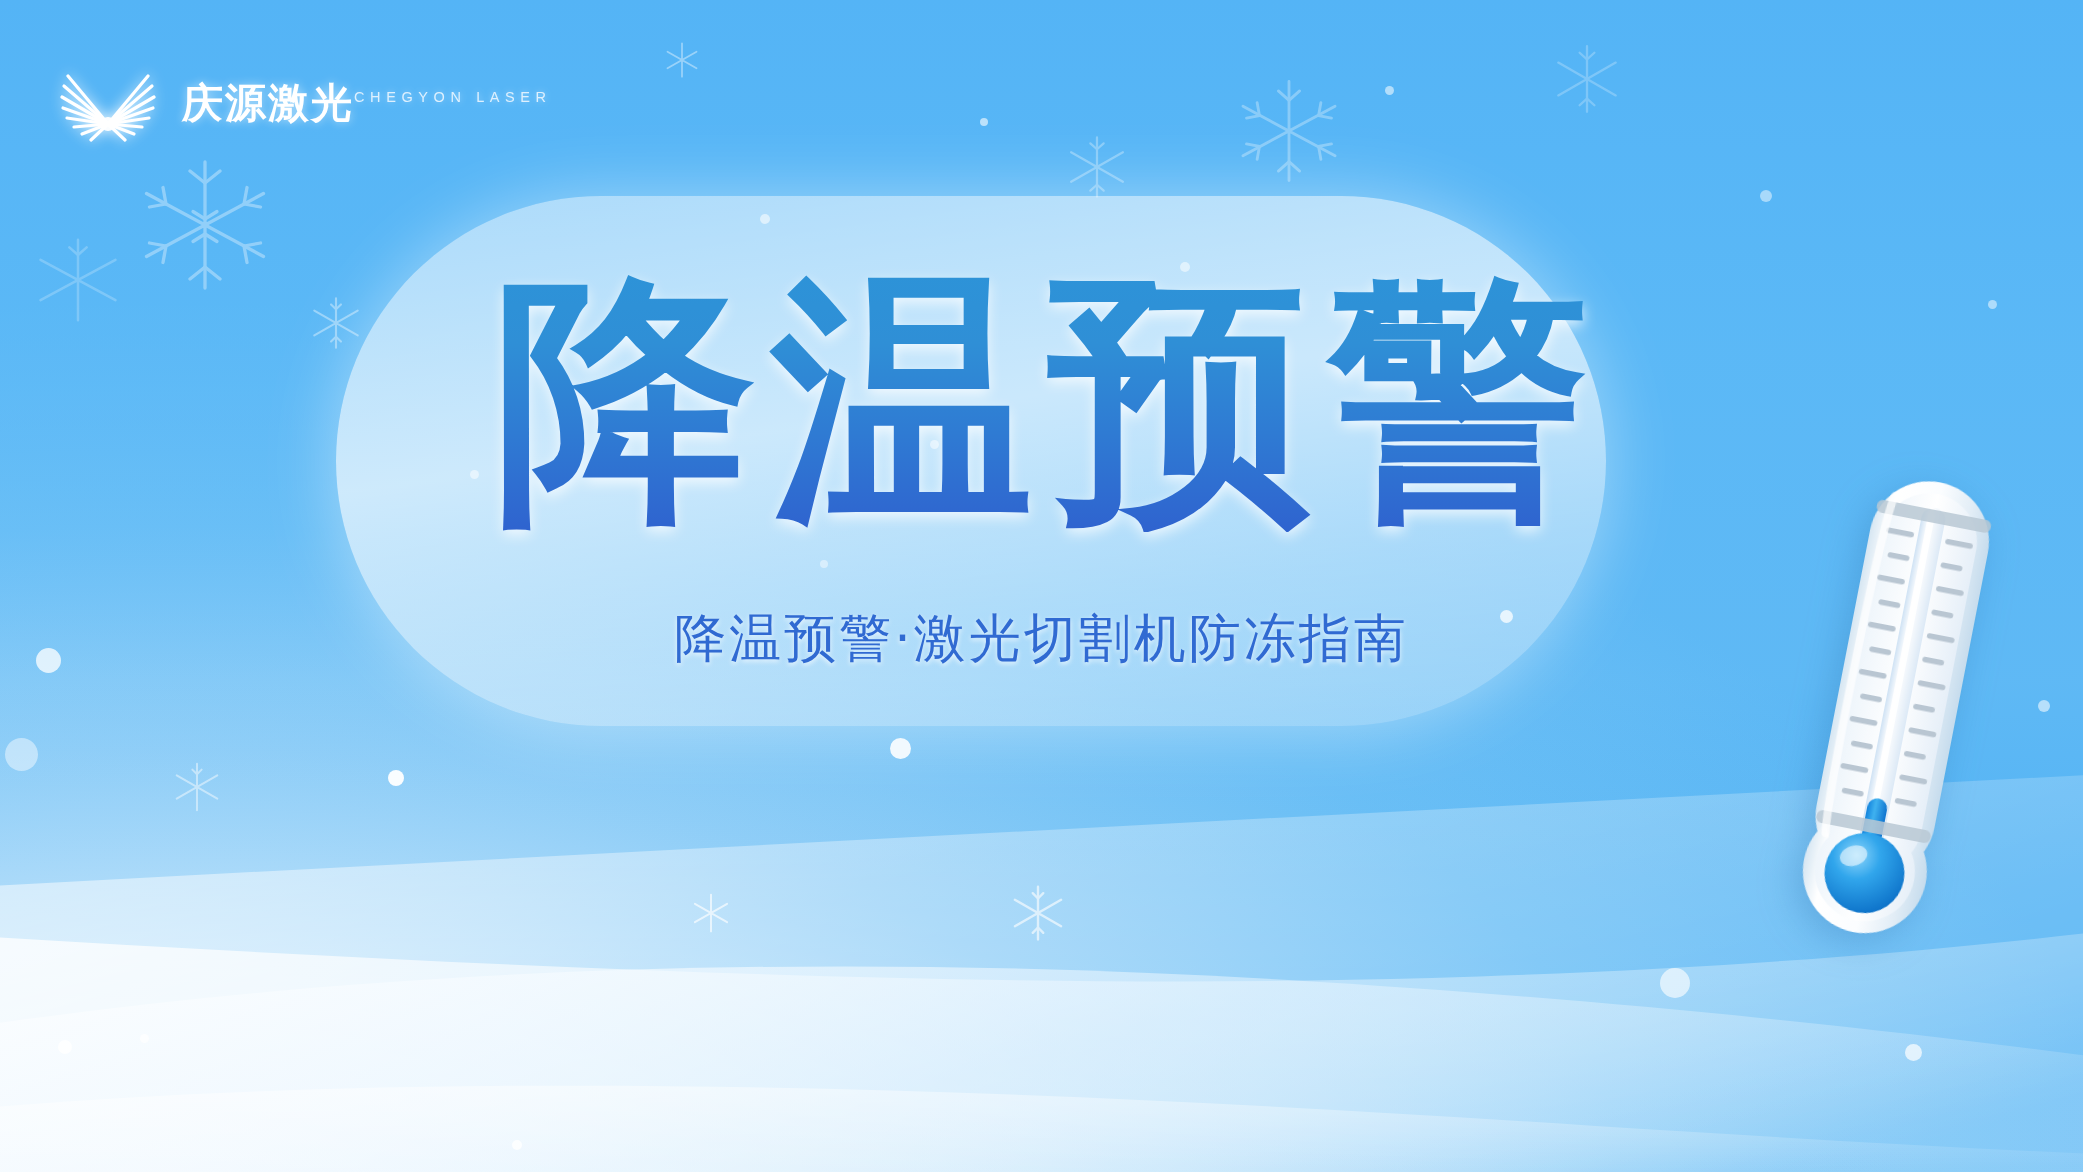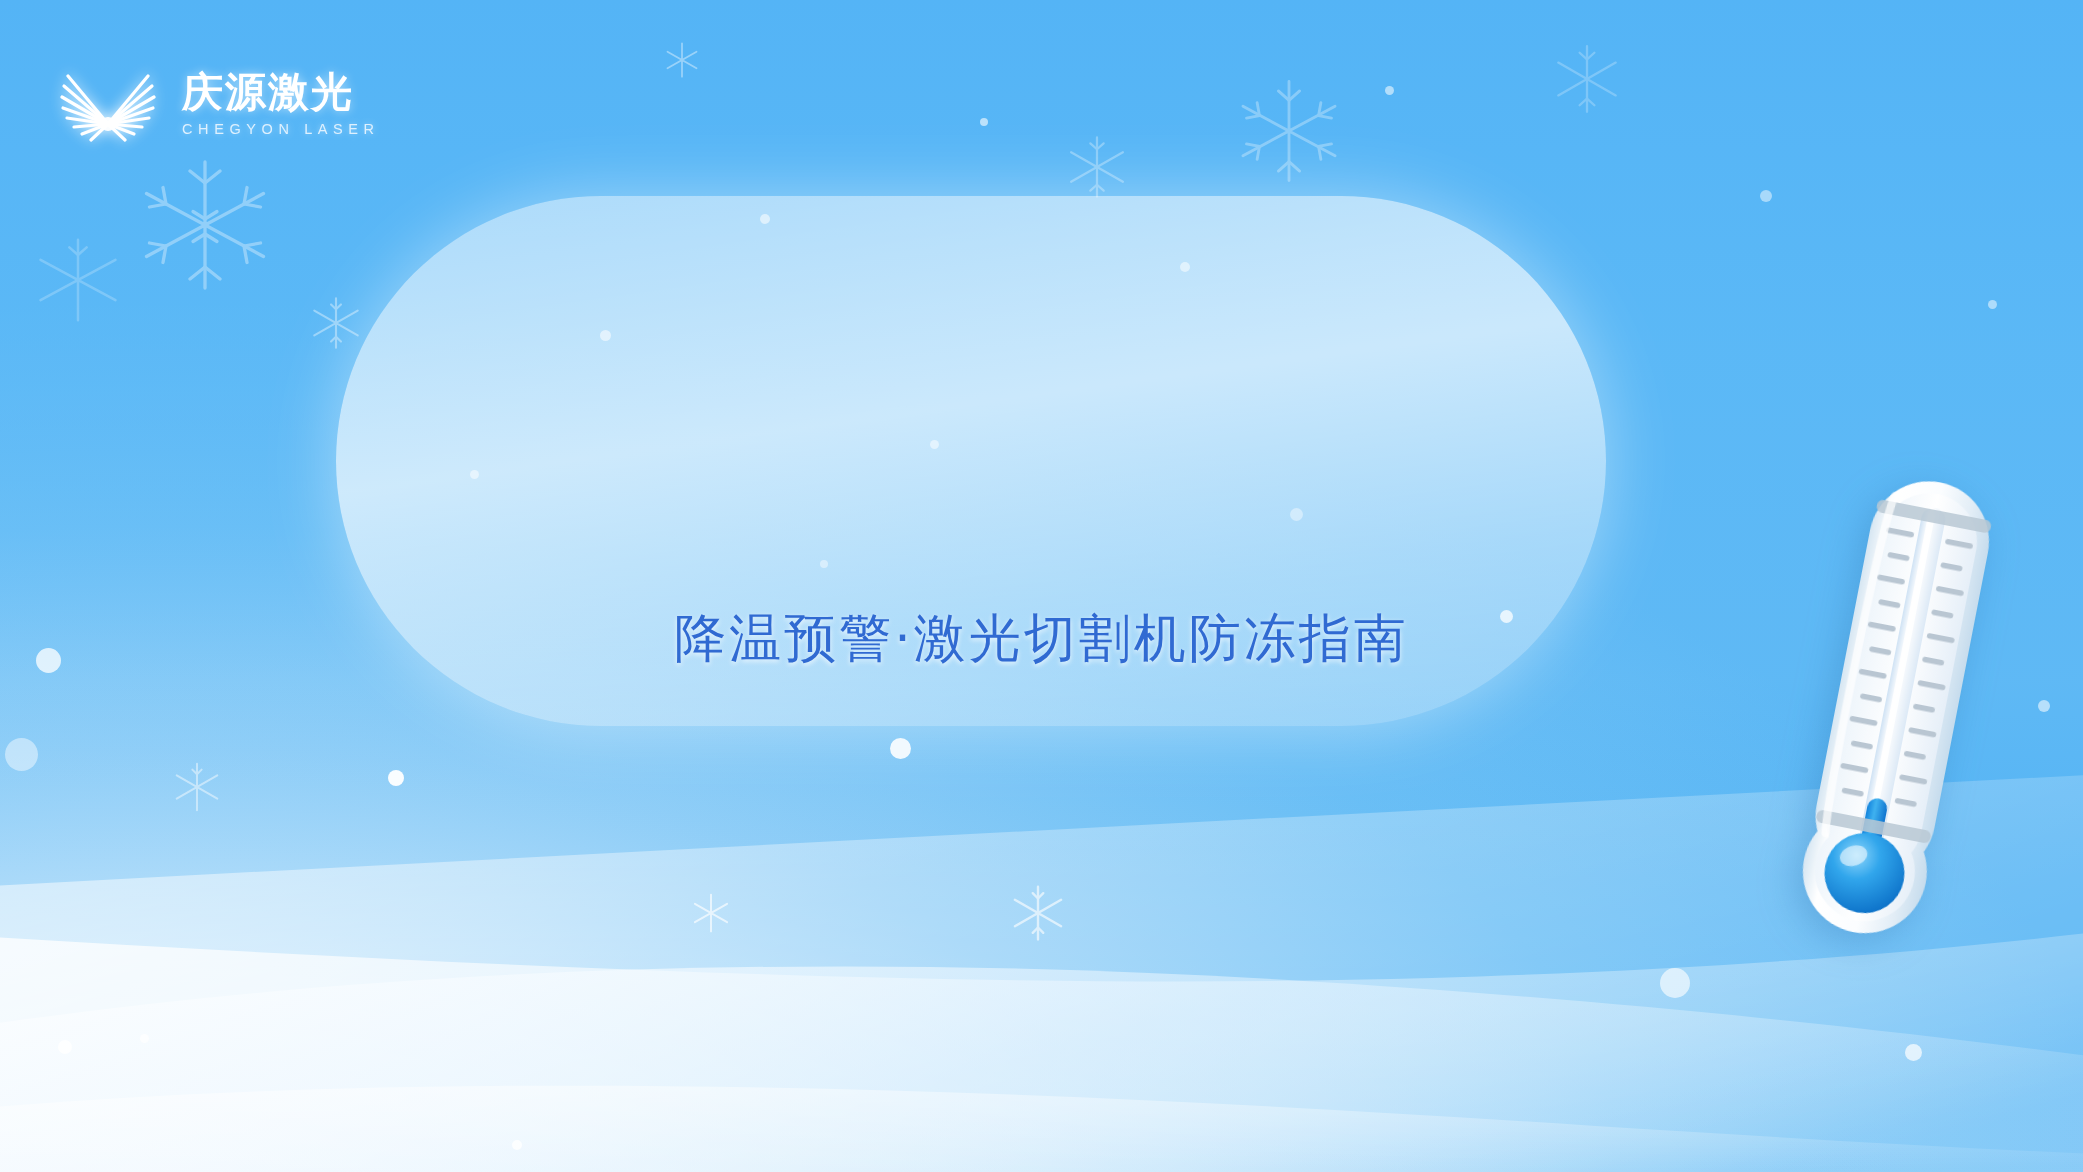--- a/index.html
+++ b/index.html
@@ -26,21 +26,21 @@
   .d3{bottom:0;height:250px;}
   .d4{bottom:0;height:150px;}
 
   
   .logo{
     position:absolute;left:48px;top:58px;
     display:flex;align-items:center;gap:14px;
     z-index:14;
   }
   .logo-mark{width:120px;height:92px;display:block;filter:drop-shadow(0 0 7px rgba(255,255,255,.85));}
-  .logo-txt{display:flex;flex-direction:column;justify-content:center;}
+  .logo-txt{display:flex;flex-direction:row;justify-content:center;}
   .logo-cn{
     font-size:41px;line-height:1.05;color:#ffffff;font-weight:700;
     letter-spacing:2px;
     text-shadow:0 0 10px rgba(255,255,255,.55);
   }
   .logo-en{
     font-size:14.5px;color:#eaf6ff;letter-spacing:5.6px;
     margin-top:7px;font-weight:400;opacity:.92;
     text-shadow:0 0 6px rgba(255,255,255,.5);
     text-align:right;
@@ -302,20 +302,23 @@
         </g>
       </g>
       <circle cx="60" cy="66" r="7" fill="#ffffff" opacity=".95"></circle>
     </svg>
     <div class="logo-txt">
       <div class="logo-cn">庆源激光</div>
       <div class="logo-en">CHEGYON LASER</div>
     </div>
   </div>
 
+  <div class="headline-wrap">
+    <span class="headline">降温预警</span>
+  </div>
 
   <div class="subline-wrap">
     <span class="subline">降温预警·激光切割机防冻指南</span>
   </div>
 
   <div class="thermo">
     <svg viewBox="0 0 240 470">
       <defs>
         <linearGradient id="body" x1="0" y1="0" x2="1" y2="0">
           <stop offset="0%" stop-color="#d6e6f2"></stop>

